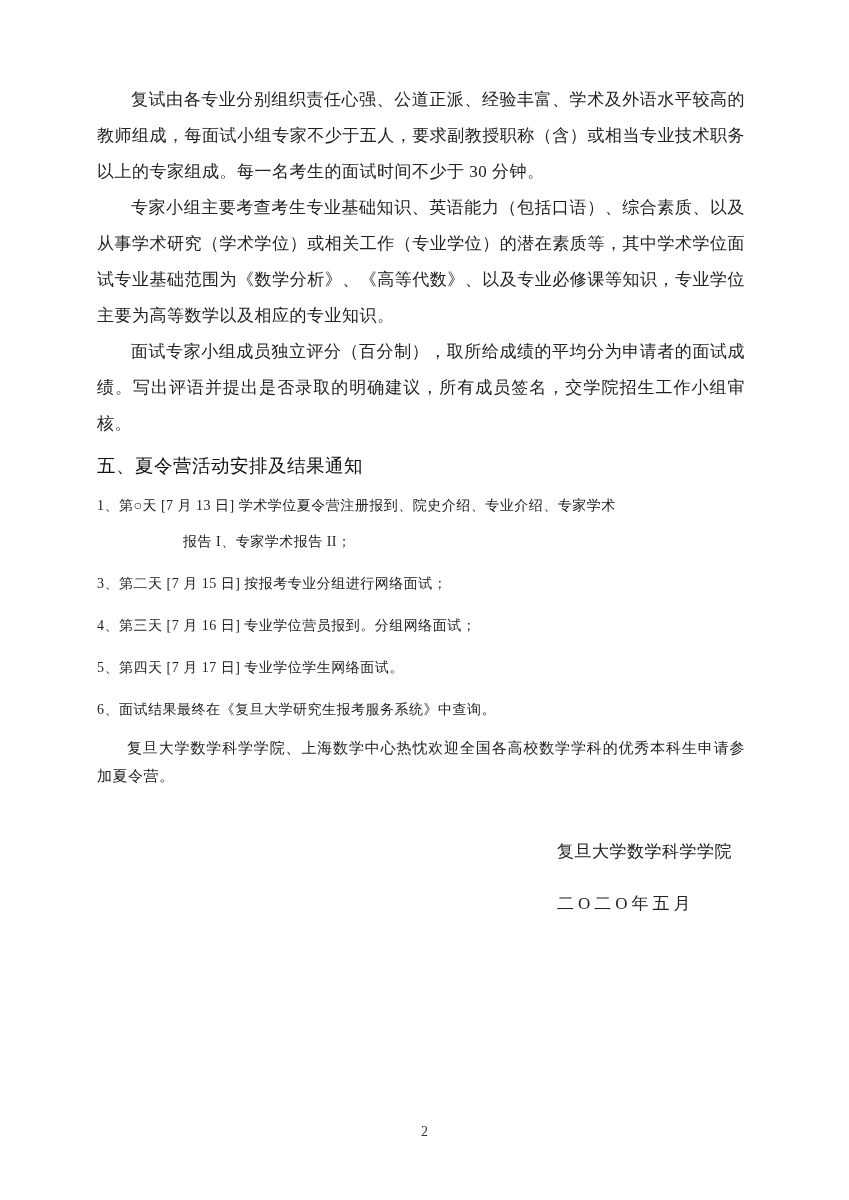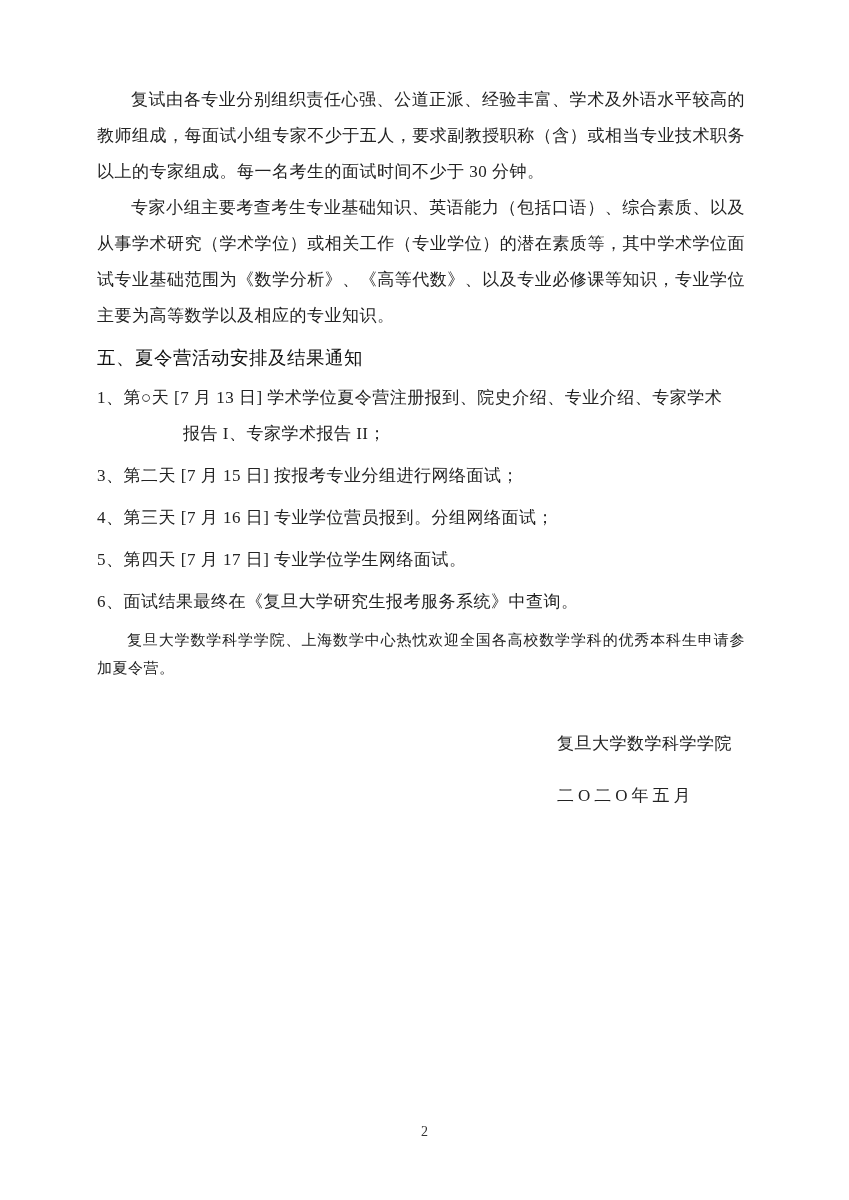--- a/index.html
+++ b/index.html
@@ -31,21 +31,21 @@
     margin-top: 8px;
     font-size: 18.5px;
     font-weight: normal;
     line-height: 32px;
     color: #111111;
     letter-spacing: 0.5px;
     font-family: "Liberation Sans", "DejaVu Sans", sans-serif;
   }
   .schedule { margin-top: 6px; }
   .schedule-item {
-    font-size: 17px;
+    font-size: 14px;
     line-height: 36px;
     margin-bottom: 6px;
     letter-spacing: 0.5px;
   }
   .schedule-item .wrap-line {
     display: block;
     padding-left: 86px;
   }
   .closing-para {
     font-size: 15px;
@@ -82,20 +82,21 @@
 </head>
 <body>
 
 <div class="page">
   <div class="content">
 
     <p class="body-para">复试由各专业分别组织责任心强、公道正派、经验丰富、学术及外语水平较高的教师组成，每面试小组专家不少于五人，要求副教授职称（含）或相当专业技术职务以上的专家组成。每一名考生的面试时间不少于 30 分钟。</p>
 
     <p class="body-para">专家小组主要考查考生专业基础知识、英语能力（包括口语）、综合素质、以及从事学术研究（学术学位）或相关工作（专业学位）的潜在素质等，其中学术学位面试专业基础范围为《数学分析》、《高等代数》、以及专业必修课等知识，专业学位主要为高等数学以及相应的专业知识。</p>
 
+    <p class="body-para">面试专家小组成员独立评分（百分制），取所给成绩的平均分为申请者的面试成绩。写出评语并提出是否录取的明确建议，所有成员签名，交学院招生工作小组审核。</p>
 
     <h2 class="section-heading">五、夏令营活动安排及结果通知</h2>
 
     <div class="schedule">
 
       <div class="schedule-item">
         <span>1、第○天 [7 月 13 日] 学术学位夏令营注册报到、院史介绍、专业介绍、专家学术</span>
         <span class="wrap-line">报告 I、专家学术报告 II；</span>
       </div>
 

